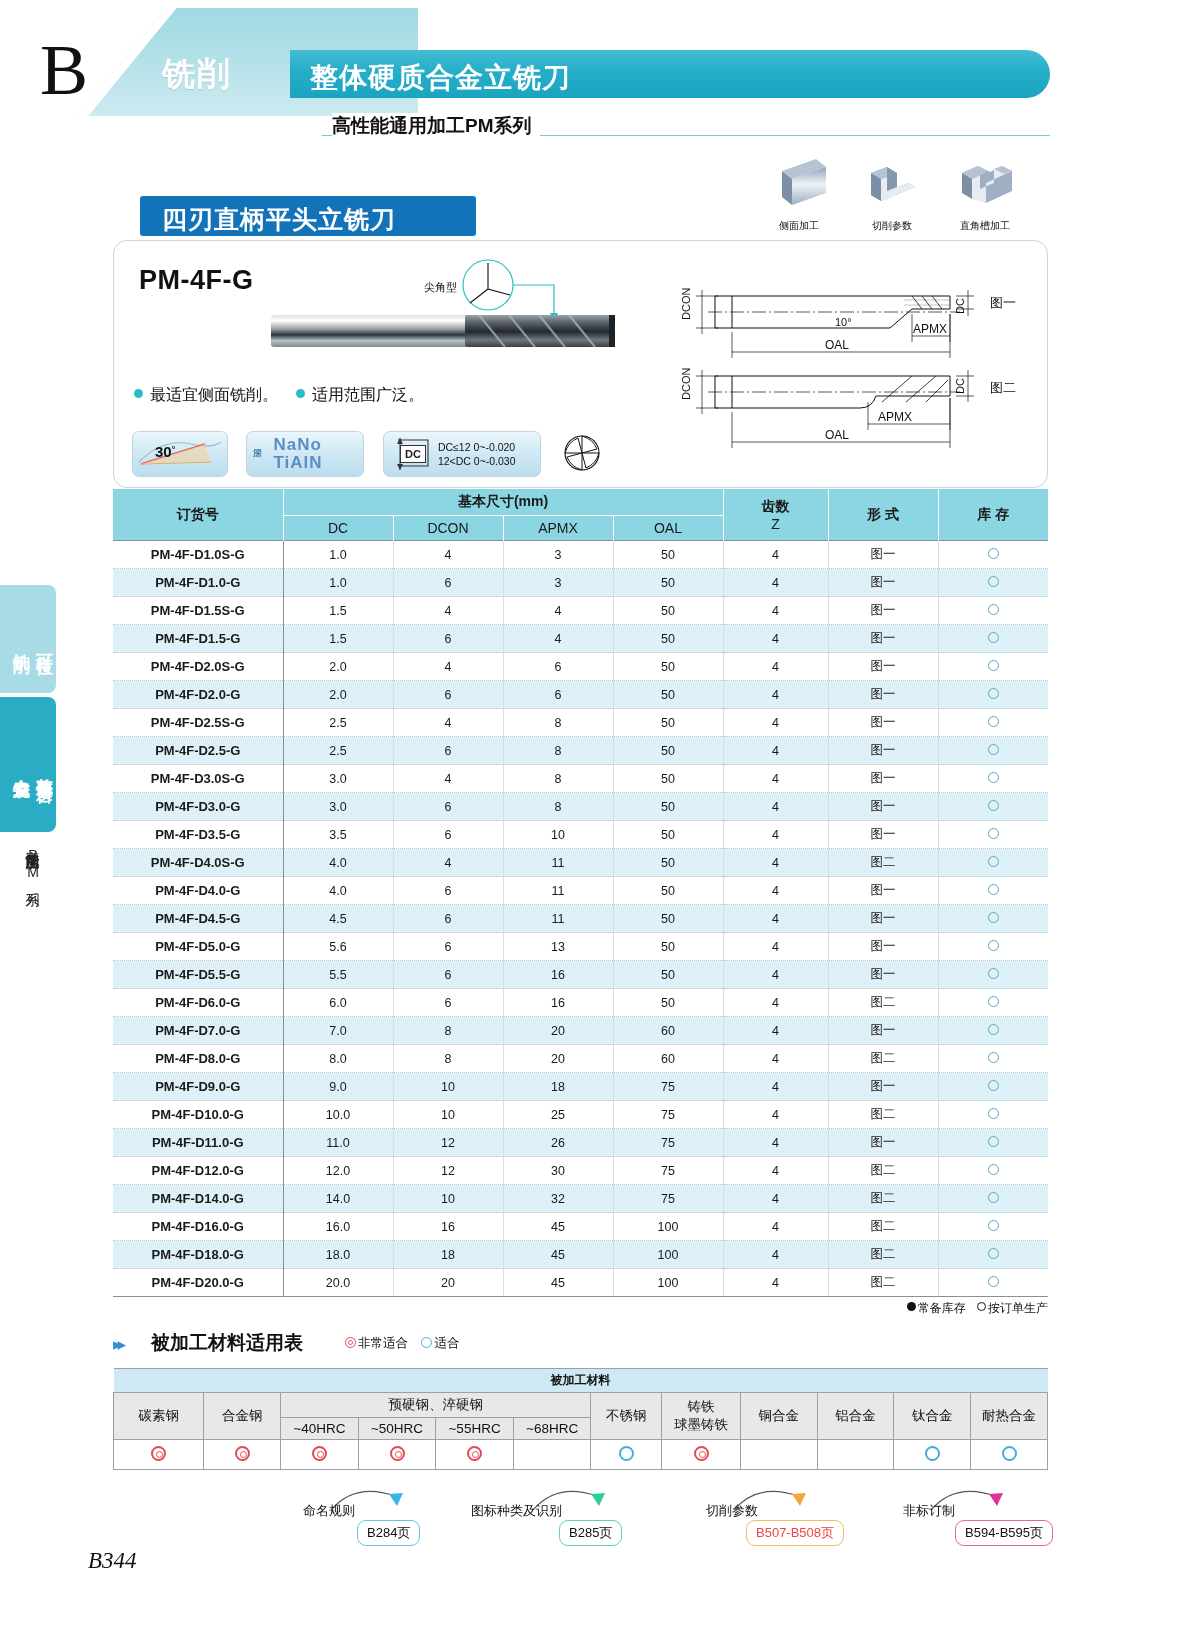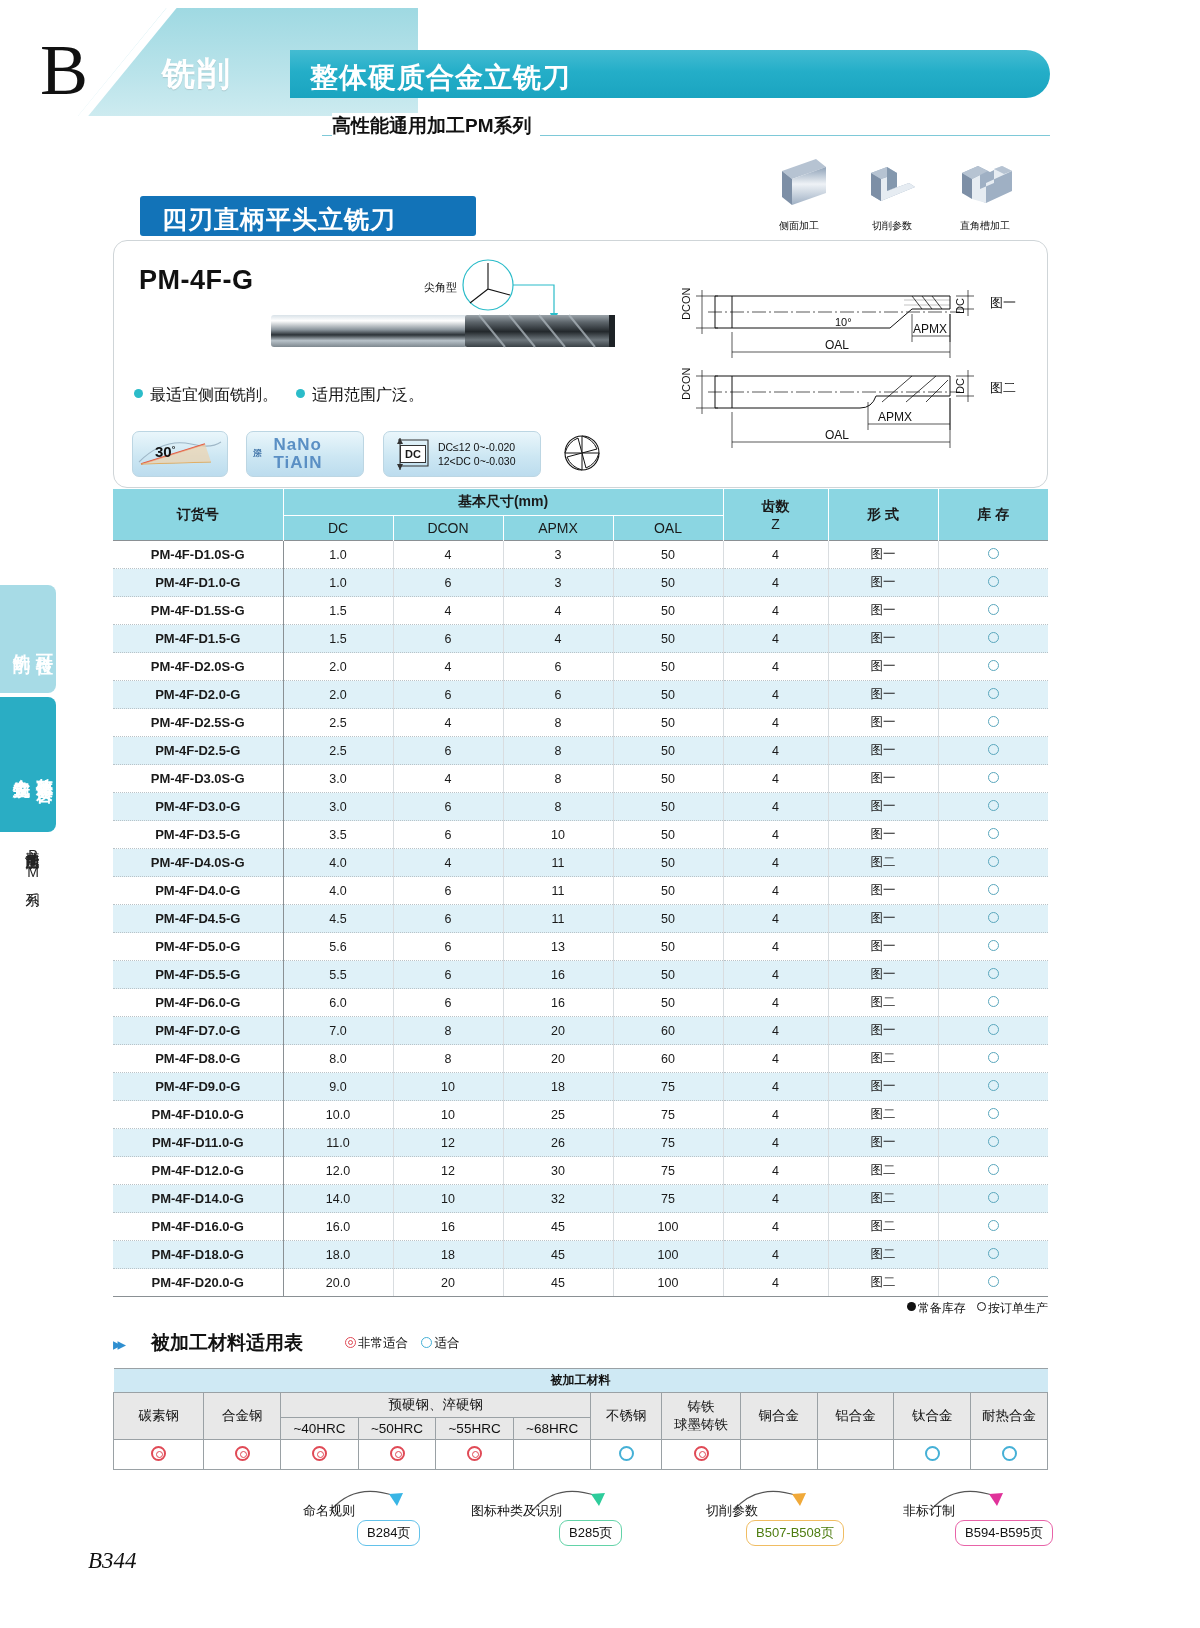--- a/index.html
+++ b/index.html
@@ -182,21 +182,21 @@
   
   .flinks { position:absolute; left:113px; top:1482px; width:935px; height:70px; }
   .flink { position:absolute; }
   .flink .txt { position:absolute; font-size:13px; color:#111; white-space:nowrap; }
   .flink .pill {
     position:absolute; border-radius:9px; padding:3px 9px; font-size:13px;
     background:#fff; white-space:nowrap;
   }
   .pill-b { border:1px solid #63c2ea; color:#111; }
   .pill-g { border:1px solid #63d3a8; color:#111; }
-  .pill-o { border:1px solid #f0bd63; color:#4d7c0f; }
+  .pill-o { border:1px solid #f0bd63; color:#ef4444; }
   .pill-p { border:1px solid #e863a8; color:#111; }
 
   .pagenum {
     position:absolute; left:88px; top:1548px;
     font-family:"Liberation Serif","DejaVu Serif",serif;
     font-size:23px; font-style:italic; color:#111;
   }
 
   
   .sidetab {

